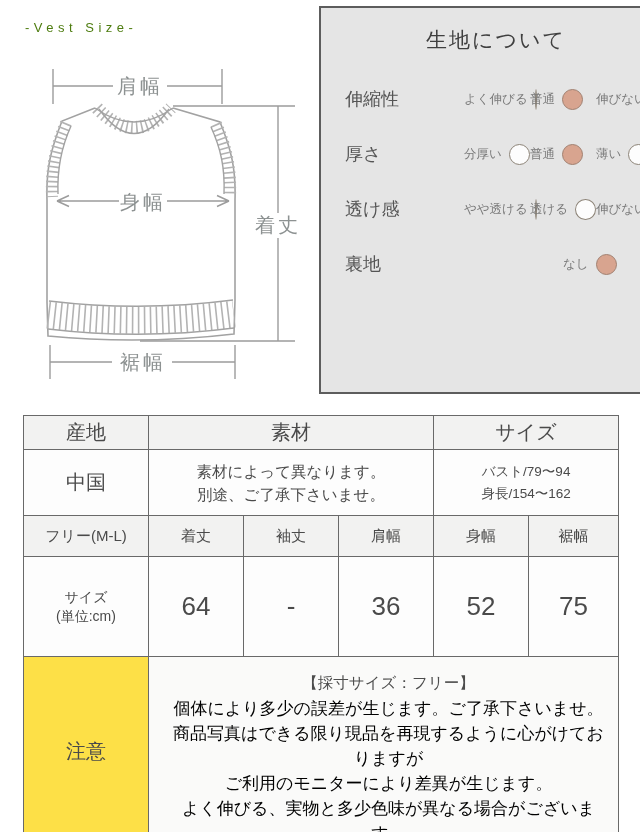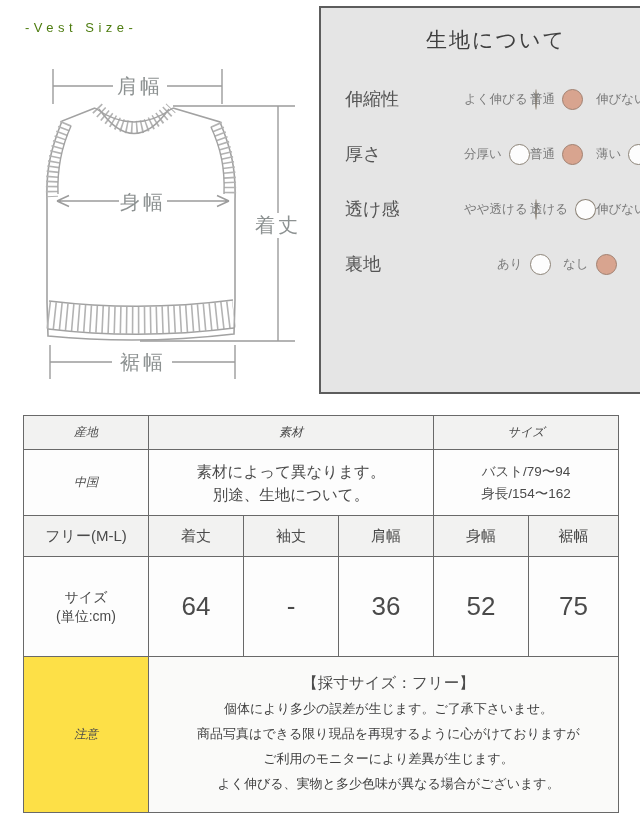--- a/index.html
+++ b/index.html
@@ -57,29 +57,29 @@
     border-collapse:collapse;table-layout:fixed;
   }
   .spec-table th,.spec-table td{
     border:1.5px solid #696969;
     text-align:center;vertical-align:middle;
     font-weight:normal;color:#4a4a4a;
     background:#fdfdfd;
     padding:0;
   }
   .spec-table .r-head th,.spec-table .r-head td{background:#f2f2f1;}
-  .th16{font-size:12px;font-style:italic;}
+  .th16{font-size:20px;}
   .t15{font-size:15px;}
   .mat-line{font-size:15.5px;line-height:23px;}
   .size-line{font-size:13.5px;line-height:22px;}
   .num{font-size:26px;color:#3f3f3f;margin-top:9px;}
   .unit-label div{font-size:14px;line-height:19px;}
   .note-cell{text-align:center;padding:13px 10px 0 20px !important;vertical-align:top !important;background:#fafaf9 !important;margin-top:28px;}
   .note-l1{font-size:15.5px;line-height:26px;color:#4c4c4c;}
-  .note-l{font-size:13px;line-height:25px;color:#404040;}
+  .note-l{font-size:17px;line-height:25px;color:#000000;}
   td.note-label{background:#fde047;}
 </style>
 </head>
 <body>
 
 <div class="canvas">
 
   <div class="vest-title">-Vest Size-</div>
 
   <svg class="vest-svg" width="320" height="410" viewBox="0 0 320 410" aria-hidden="true">
@@ -176,24 +176,20 @@
           </div>
           <div class="f-opt">
             <div class="f-opt-label">伸びない</div>
             <div class="f-circle" style="background: rgb(216, 164, 143); border-color: rgb(161, 129, 113);"></div>
           </div>
         </div>
     </div>
     <div class="f-row two">
       <div class="f-label">裏地</div>
       <div class="f-opts">
-          <div class="f-opt">
-            <div class="f-opt-label">あり</div>
-            <div class="f-circle"></div>
-          </div>
           <div class="f-opt">
             <div class="f-opt-label">なし</div>
             <div class="f-circle" style="background: rgb(216, 164, 143); border-color: rgb(161, 129, 113);"></div>
           </div>
         </div>
     </div>
   </div>
 
   <table class="spec-table">
     <colgroup>
@@ -207,21 +203,21 @@
     <tbody>
       <tr class="r-head" style="height:34px">
         <th class="th16">産地</th>
         <th class="th16" colspan="3">素材</th>
         <th class="th16" colspan="2">サイズ</th>
       </tr>
       <tr style="height:66px">
         <td class="th16">中国</td>
         <td colspan="3">
           <div class="mat-line">素材によって異なります。</div>
-          <div class="mat-line">別途、生地について。</div>
+          <div class="mat-line">別途、ご了承下さいませ。</div>
         </td>
         <td colspan="2">
           <div class="size-line">バスト/79〜94</div>
           <div class="size-line">身長/154〜162</div>
         </td>
       </tr>
       <tr class="r-head" style="height:41px">
         <td class="t15">フリー(M-L)</td>
         <td class="t15">着丈</td>
         <td class="t15">袖丈</td>

